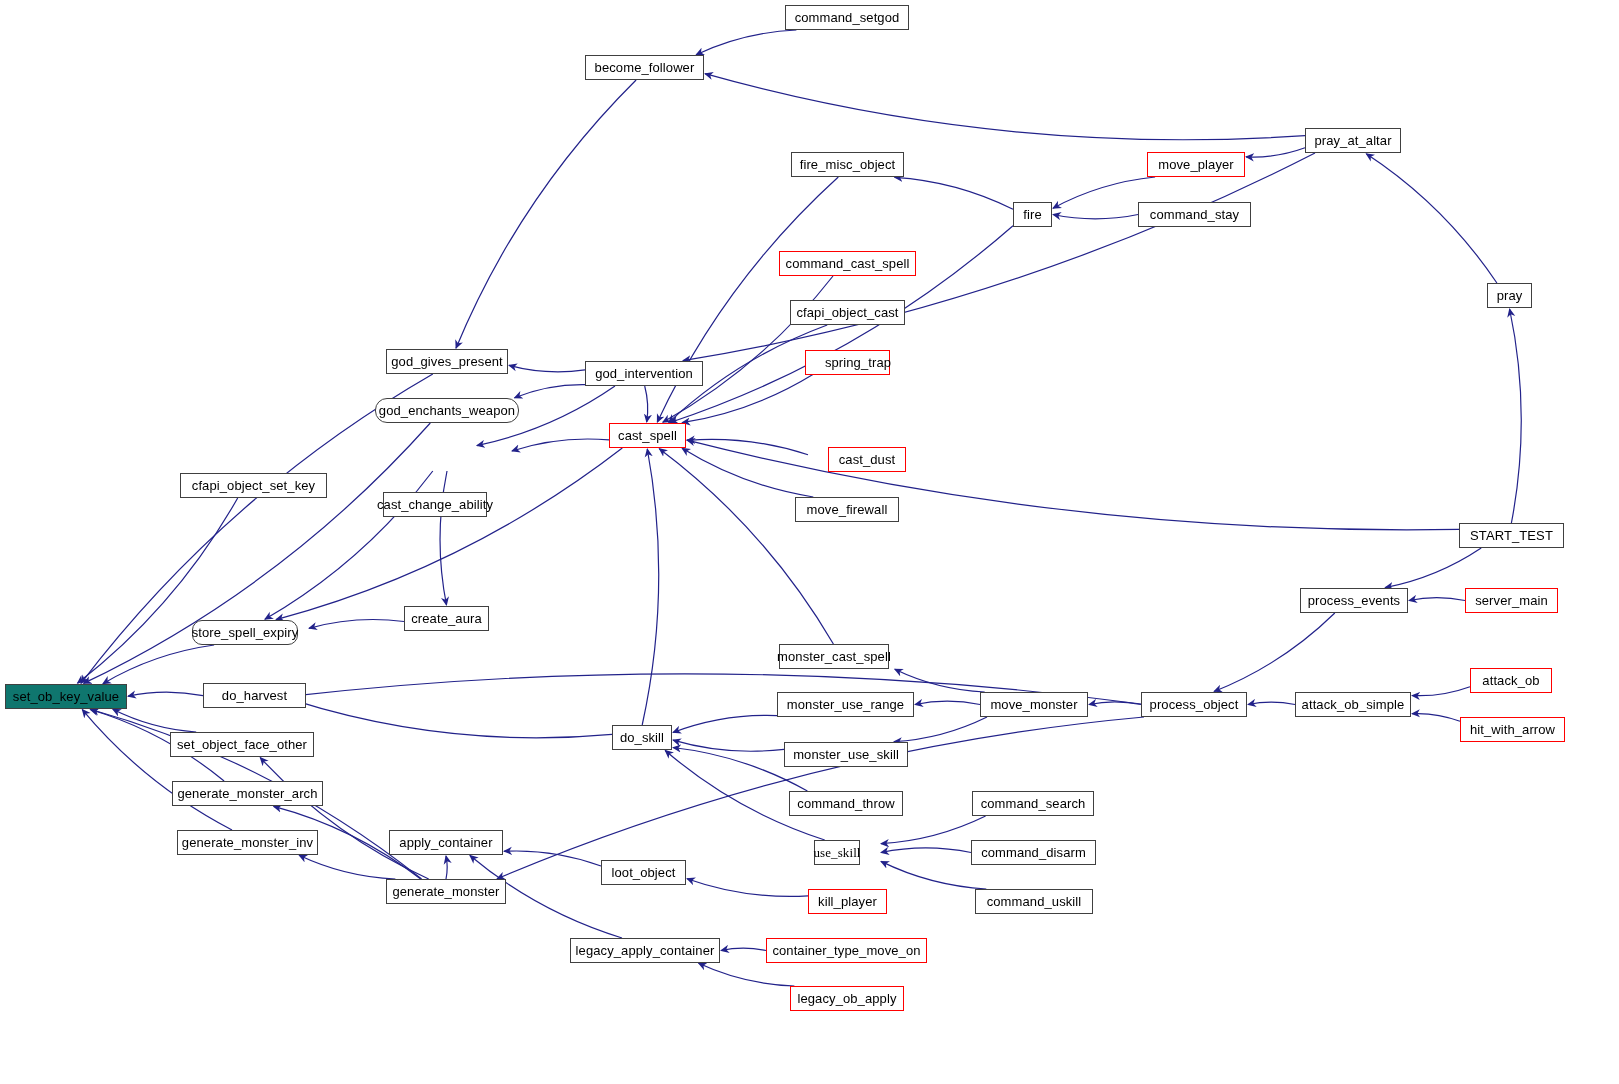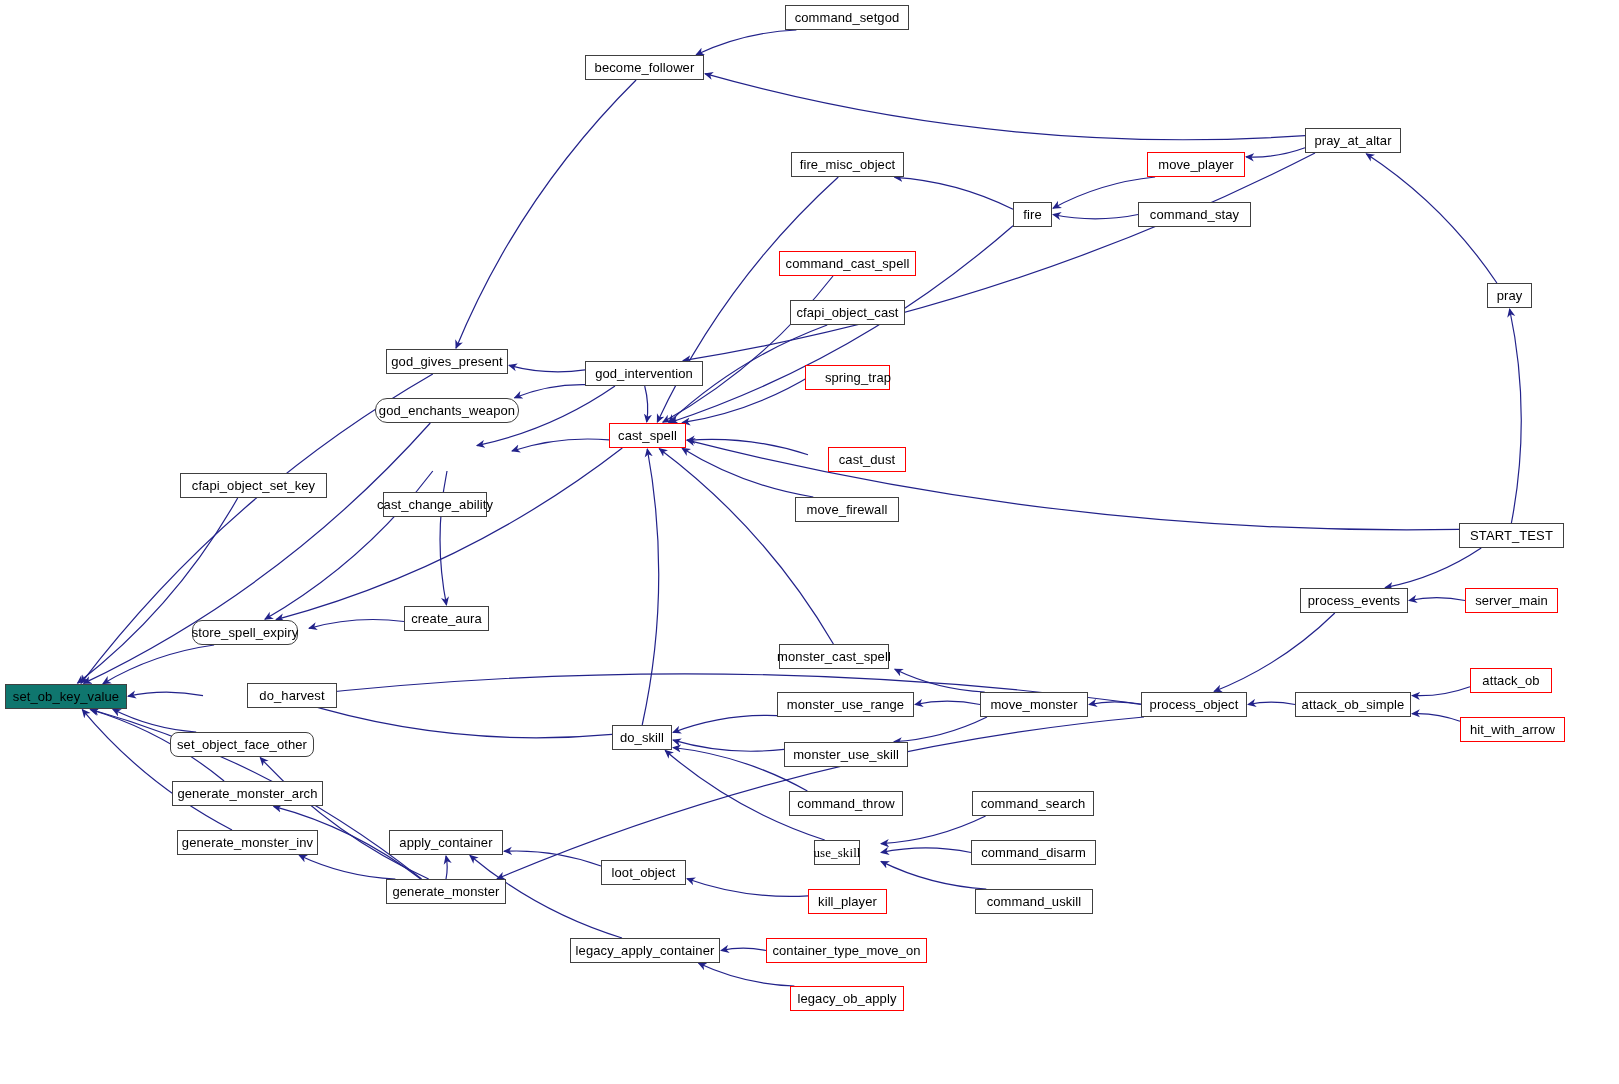--- a/index.html
+++ b/index.html
@@ -117,43 +117,43 @@
       <div class="node" style="left: 785px; top: 5px; width: 124px;">command_setgod</div>
       <div class="node" style="left: 585px; top: 55px; width: 119px;">become_follower</div>
       <div class="node" style="left: 1305px; top: 128px; width: 96px;">pray_at_altar</div>
       <div class="node" style="left: 791px; top: 152px; width: 113px;">fire_misc_object</div>
       <div class="node red" style="left: 1147px; top: 152px; width: 98px;">move_player</div>
       <div class="node" style="left: 1013px; top: 202px; width: 39px;">fire</div>
       <div class="node" style="left: 1138px; top: 202px; width: 113px;">command_stay</div>
       <div class="node red" style="left: 779px; top: 251px; width: 137px;">command_cast_spell</div>
       <div class="node" style="left: 1487px; top: 283px; width: 45px;">pray</div>
       <div class="node" style="left: 790px; top: 300px; width: 115px;">cfapi_object_cast</div>
-      <div class="node red" style="left: 805px; top: 365px; width: 85px; padding-left: 21px;">spring_trap</div>
+      <div class="node red" style="left: 805px; top: 350px; width: 85px; padding-left: 21px;">spring_trap</div>
       <div class="node" style="left: 386px; top: 349px; width: 122px;">god_gives_present</div>
       <div class="node" style="left: 585px; top: 361px; width: 118px;">god_intervention</div>
       <div class="node" style="left: 375px; top: 398px; width: 144px; border-radius: 12px;">god_enchants_weapon</div>
       <div class="node red" style="left: 609px; top: 423px; width: 77px;">cast_spell</div>
       <div class="node" style="left: 383px; top: 446px; width: 104px; margin-top: 46px;">cast_change_ability</div>
       <div class="node red" style="left: 828px; top: 447px; width: 78px;">cast_dust</div>
       <div class="node" style="left: 180px; top: 473px; width: 147px;">cfapi_object_set_key</div>
       <div class="node" style="left: 795px; top: 497px; width: 104px;">move_firewall</div>
       <div class="node" style="left: 1459px; top: 523px; width: 105px;">START_TEST</div>
       <div class="node" style="left: 1300px; top: 588px; width: 108px;">process_events</div>
       <div class="node red" style="left: 1465px; top: 588px; width: 93px;">server_main</div>
       <div class="node" style="left: 192px; top: 620px; width: 106px; border-radius: 10px;">store_spell_expiry</div>
       <div class="node" style="left: 404px; top: 606px; width: 85px;">create_aura</div>
       <div class="node" style="left: 779px; top: 644px; width: 110px; text-align: right;">monster_cast_spell</div>
       <div class="node red" style="left: 1470px; top: 668px; width: 82px;">attack_ob</div>
-      <div class="node" style="left: 203px; top: 683px; width: 90px; margin-left: 44px;">do_harvest</div>
+      <div class="node" style="left: 203px; top: 683px; width: 103px;">do_harvest</div>
       <div class="node" style="left: 777px; top: 692px; width: 137px;">monster_use_range</div>
       <div class="node" style="left: 980px; top: 692px; width: 108px;">move_monster</div>
       <div class="node" style="left: 1141px; top: 692px; width: 106px;">process_object</div>
       <div class="node" style="left: 1295px; top: 692px; width: 116px;">attack_ob_simple</div>
       <div class="node red" style="left: 1460px; top: 717px; width: 105px;">hit_with_arrow</div>
-      <div class="node" style="left: 170px; top: 732px; width: 144px; border-radius: 8px;">set_object_face_other</div>
+      <div class="node" style="left: 170px; top: 732px; width: 144px;">set_object_face_other</div>
       <div class="node" style="left: 612px; top: 725px; width: 60px;">do_skill</div>
       <div class="node" style="left: 784px; top: 742px; width: 124px;">monster_use_skill</div>
       <div class="node" style="left: 172px; top: 781px; width: 151px;">generate_monster_arch</div>
       <div class="node" style="left: 789px; top: 791px; width: 114px;">command_throw</div>
       <div class="node" style="left: 972px; top: 791px; width: 122px;">command_search</div>
       <div class="node" style="left: 177px; top: 830px; width: 141px;">generate_monster_inv</div>
       <div class="node" style="left: 389px; top: 830px; width: 114px;">apply_container</div>
       <div class="node" style="left: 814px; top: 840px; width: 46px; font-family: Liberation Serif, serif;">use_skill</div>
       <div class="node" style="left: 971px; top: 840px; width: 125px;">command_disarm</div>
       <div class="node" style="left: 601px; top: 860px; width: 85px;">loot_object</div>

